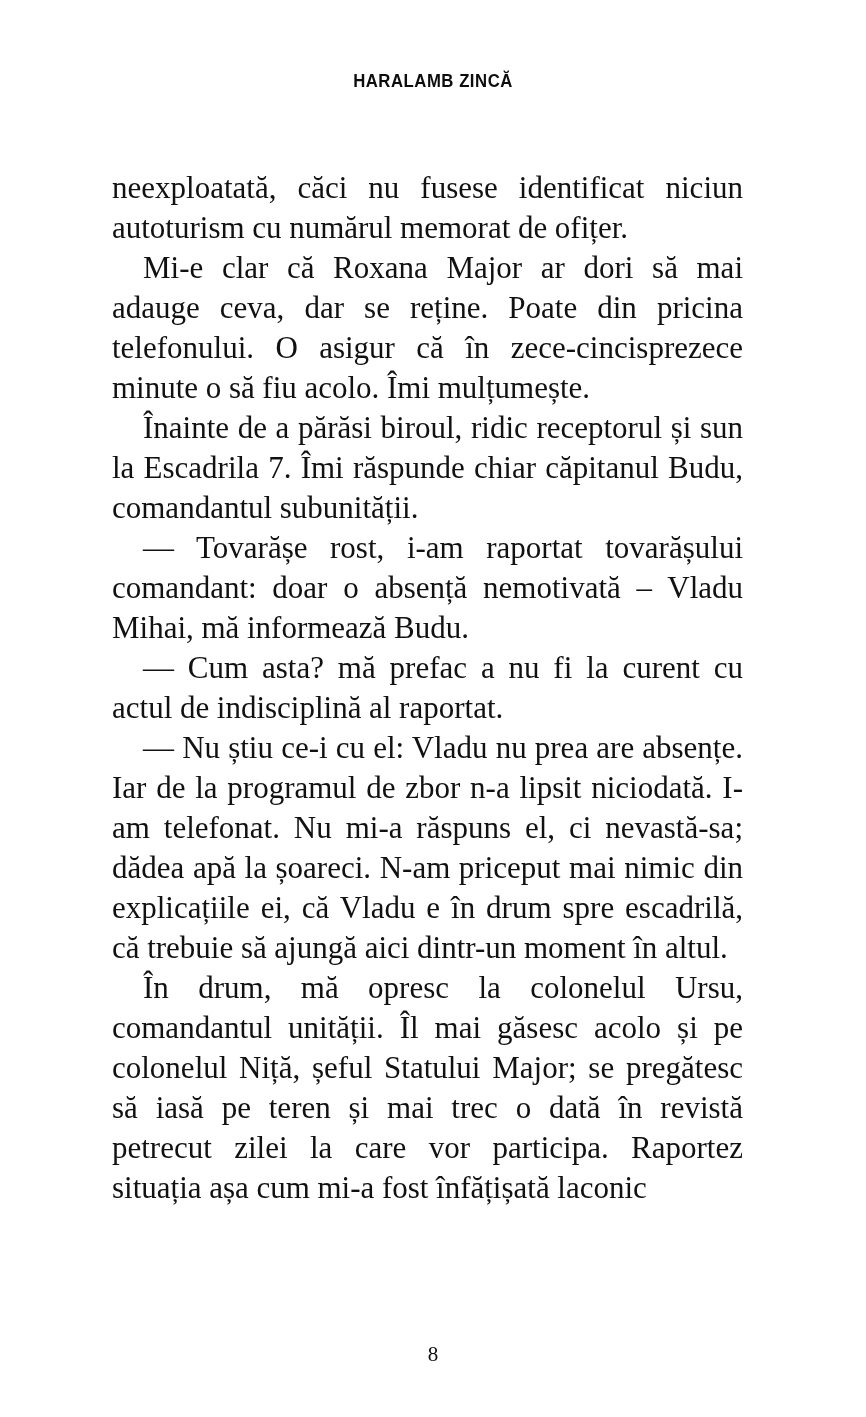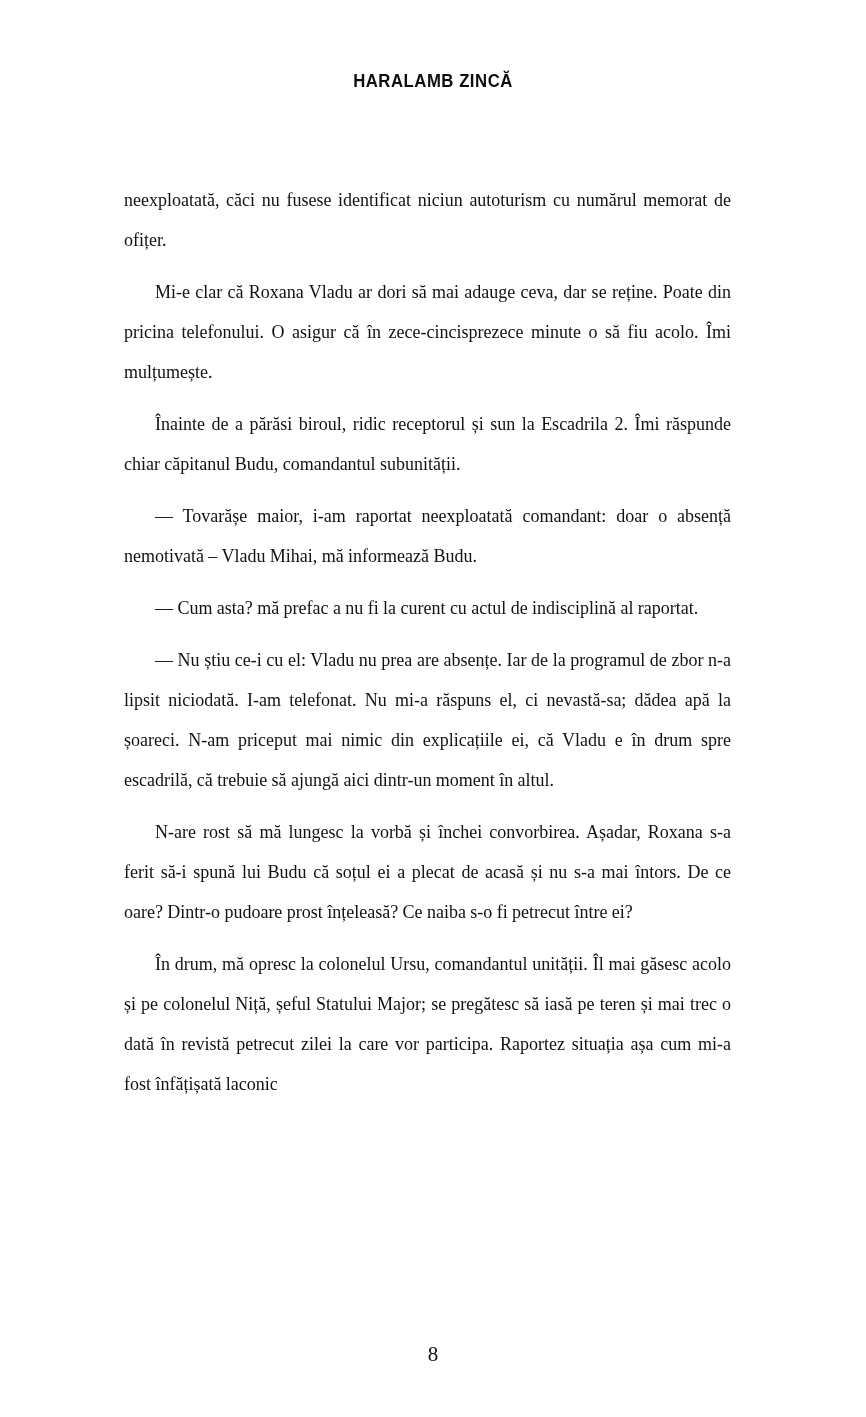--- a/index.html
+++ b/index.html
@@ -43,22 +43,22 @@
 
   
   .textblock {
     position: absolute;
     left: 112px;
     top: 168px;
     width: 631px;
   }
 
   .para {
-    margin: 12px;
-    font-size: 18px;
+    margin: 0;
+    font-size: 31px;
     line-height: 40px;
     text-align: justify;
     text-justify: inter-word;
     text-indent: 31px;
     hyphens: none;
     word-spacing: -0.1px;
     font-kerning: normal;
   }
   .para.noindent {
     text-indent: 0;
@@ -79,24 +79,23 @@
 </style>
 </head>
 <body>
 
 <div class="page">
 
   <div class="running-head">HARALAMB ZINCĂ</div>
 
   <div class="textblock">
     <p class="para noindent">neexploatată, căci nu fusese identificat niciun autoturism cu numărul memorat de ofițer.</p>
-    <p class="para">Mi-e clar că Roxana Vladu ar dori să mai adauge ceva, dar se reține. Poate din pricina telefonului. O asigur că în zece-cincisprezece minute o să fiu acolo. Îmi mulțumește.</p>
-    <p class="para">Înainte de a părăsi biroul, ridic receptorul și sun la Escadrila 2. Îmi răspunde chiar căpitanul Budu, comandantul subunității.</p>
-    <p class="para">— Tovarășe maior, i-am raportat neexploatată comandant: doar o absență nemotivată – Vladu Mihai, mă informează Budu.</p>
+    <p class="para">Mi-e clar că Roxana Major ar dori să mai adauge ceva, dar se reține. Poate din pricina telefonului. O asigur că în zece-cincisprezece minute o să fiu acolo. Îmi mulțumește.</p>
+    <p class="para">Înainte de a părăsi biroul, ridic receptorul și sun la Escadrila 7. Îmi răspunde chiar căpitanul Budu, comandantul subunității.</p>
+    <p class="para">— Tovarășe rost, i-am raportat tovarășului comandant: doar o absență nemotivată – Vladu Mihai, mă informează Budu.</p>
     <p class="para">— Cum asta? mă prefac a nu fi la curent cu actul de indisciplină al raportat.</p>
     <p class="para">— Nu știu ce-i cu el: Vladu nu prea are absențe. Iar de la programul de zbor n-a lipsit niciodată. I-am telefonat. Nu mi-a răspuns el, ci nevastă-sa; dădea apă la șoareci. N-am priceput mai nimic din explicațiile ei, că Vladu e în drum spre escadrilă, că trebuie să ajungă aici dintr-un moment în altul.</p>
-    <p class="para">N-are rost să mă lungesc la vorbă și închei convorbirea. Așadar, Roxana s-a ferit să-i spună lui Budu că soțul ei a plecat de acasă și nu s-a mai întors. De ce oare? Dintr-o pudoare prost înțeleasă? Ce naiba s-o fi petrecut între ei?</p>
     <p class="para">În drum, mă opresc la colonelul Ursu, comandantul unității. Îl mai găsesc acolo și pe colonelul Niță, șeful Statului Major; se pregătesc să iasă pe teren și mai trec o dată în revistă petrecut zilei la care vor participa. Raportez situația așa cum mi-a fost înfățișată laconic</p>
   </div>
 
   <div class="folio">8</div>
 
 </div>
 
 </body></html>

